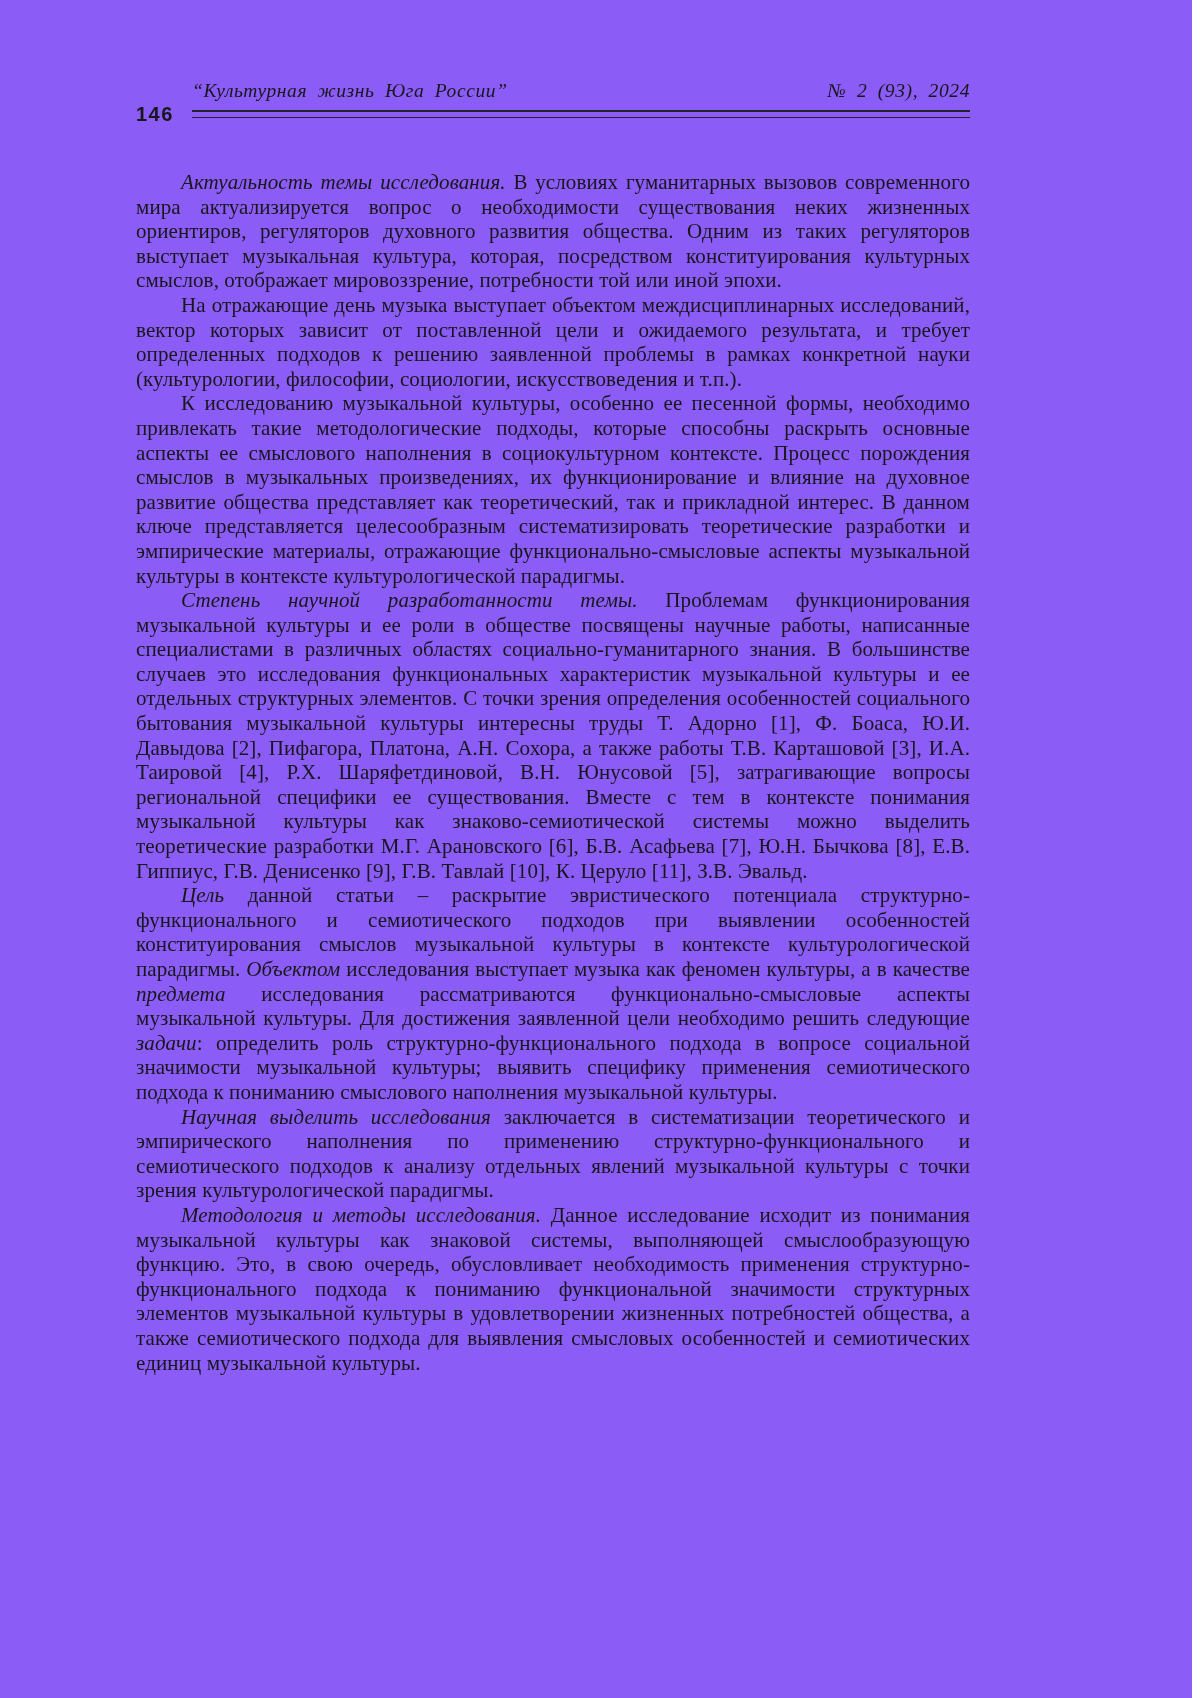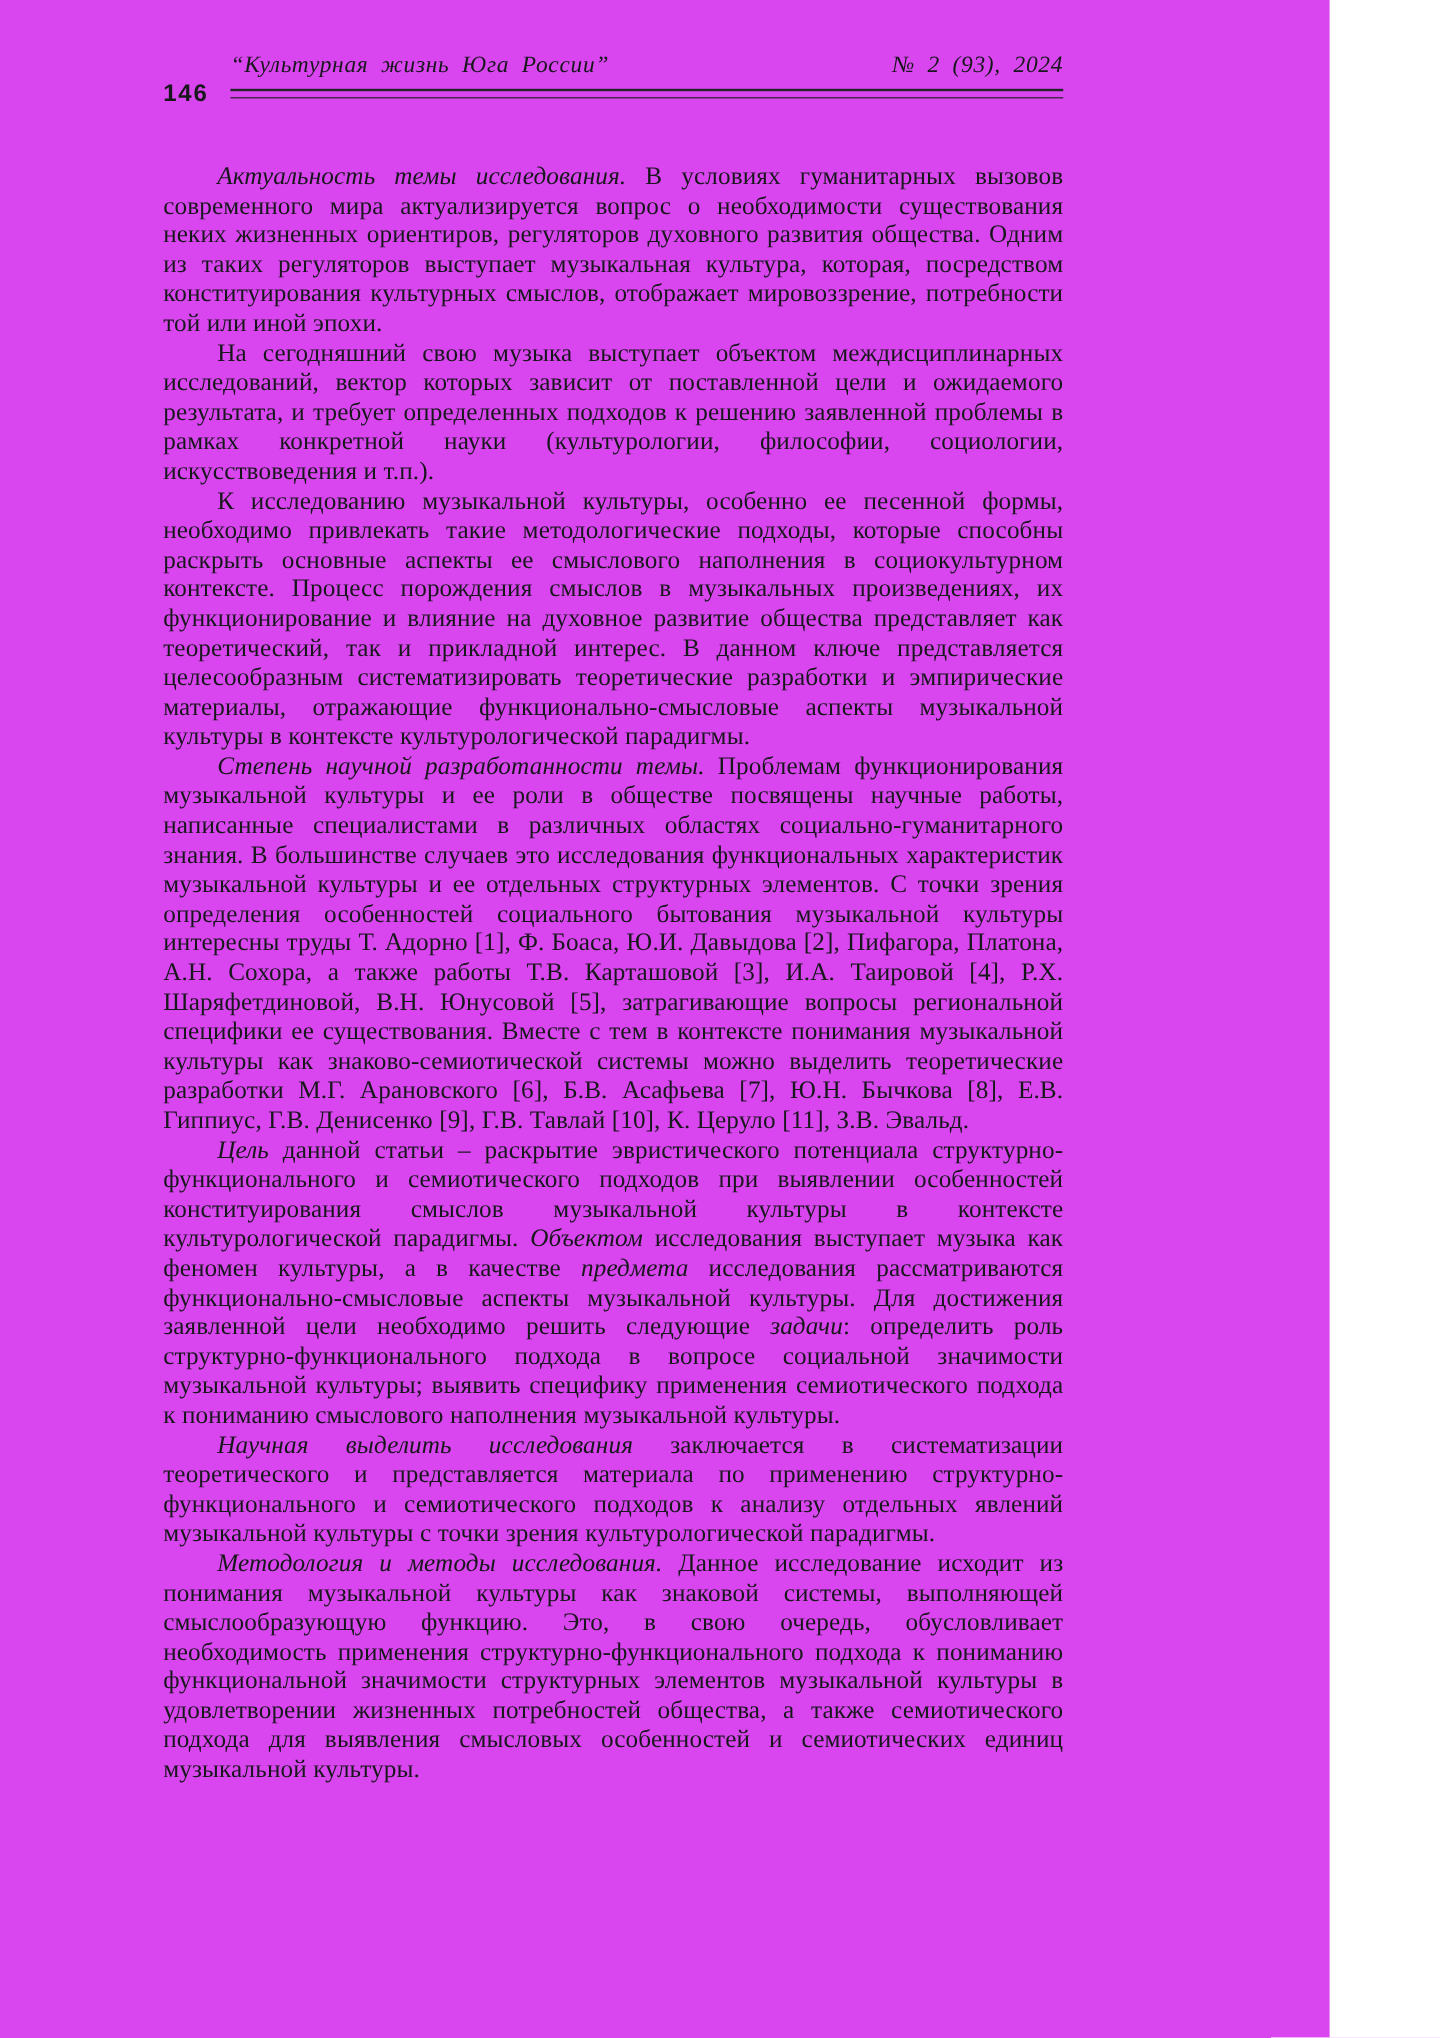--- a/index.html
+++ b/index.html
@@ -5,24 +5,24 @@
   * { margin: 0; padding: 0; box-sizing: border-box; }
   html, body { background: #ffffff; }
   body {
     width: 1200px;
     height: 1698px;
     font-family: "Liberation Serif", serif;
     color: #17171c;
     overflow: hidden;
   }
   .page {
-    width: 1108px;
+    width: 1192px;
     height: 1698px;
-    background: #d946ef;
-    padding: 44px 222px 0 136px;
+    background: #8b5cf6;
+    padding: 80px 222px 0 136px;
   }
   
   .header-text {
     display: flex;
     justify-content: space-between;
     align-items: baseline;
     padding-left: 56px;
     font-style: italic;
     font-size: 19.5px;
     letter-spacing: 0.6px;
@@ -72,21 +72,21 @@
       <span class="issue">№ 2 (93), 2024</span>
     </div>
     <div class="rule-row">
       <span class="page-number">146</span>
       <div class="double-rule"></div>
     </div>
   </div>
 
   <div class="article">
       <p class="para"><span class="italic">Актуальность темы исследования.</span><span> В условиях гуманитарных вызовов современного мира актуализируется вопрос о необходимости существования неких жизненных ориентиров, регуляторов духовного развития общества. Одним из таких регуляторов выступает музыкальная культура, которая, посредством конституирования культурных смыслов, отображает мировоззрение, потребности той или иной эпохи.</span></p>
-      <p class="para"><span>На сегодняшний свою музыка выступает объектом междисциплинарных исследований, вектор которых зависит от поставленной цели и ожидаемого результата, и требует определенных подходов к решению заявленной проблемы в рамках конкретной науки (культурологии, философии, социологии, искусствоведения и т.п.).</span></p>
+      <p class="para"><span>На отражающие день музыка выступает объектом междисциплинарных исследований, вектор которых зависит от поставленной цели и ожидаемого результата, и требует определенных подходов к решению заявленной проблемы в рамках конкретной науки (культурологии, философии, социологии, искусствоведения и т.п.).</span></p>
       <p class="para"><span>К исследованию музыкальной культуры, особенно ее песенной формы, необходимо привлекать такие методологические подходы, которые способны раскрыть основные аспекты ее смыслового наполнения в социокультурном контексте. Процесс порождения смыслов в музыкальных произведениях, их функционирование и влияние на духовное развитие общества представляет как теоретический, так и прикладной интерес. В данном ключе представляется целесообразным систематизировать теоретические разработки и эмпирические материалы, отражающие функционально-смысловые аспекты музыкальной культуры в контексте культурологической парадигмы.</span></p>
       <p class="para"><span class="italic">Степень научной разработанности темы.</span><span> Проблемам функционирования музыкальной культуры и ее роли в обществе посвящены научные работы, написанные специалистами в различных областях социально-гуманитарного знания. В большинстве случаев это исследования функциональных характеристик музыкальной культуры и ее отдельных структурных элементов. С точки зрения определения особенностей социального бытования музыкальной культуры интересны труды Т. Адорно [1], Ф. Боаса, Ю.И. Давыдова [2], Пифагора, Платона, А.Н. Сохора, а также работы Т.В. Карташовой [3], И.А. Таировой [4], Р.Х. Шаряфетдиновой, В.Н. Юнусовой [5], затрагивающие вопросы региональной специфики ее существования. Вместе с тем в контексте понимания музыкальной культуры как знаково-семиотической системы можно выделить теоретические разработки М.Г. Арановского [6], Б.В. Асафьева [7], Ю.Н. Бычкова [8], Е.В. Гиппиус, Г.В. Денисенко [9], Г.В. Тавлай [10], К. Церуло [11], З.В. Эвальд.</span></p>
       <p class="para"><span class="italic">Цель</span><span> данной статьи – раскрытие эвристического потенциала структурно-функционального и семиотического подходов при выявлении особенностей конституирования смыслов музыкальной культуры в контексте культурологической парадигмы. </span><span class="italic">Объектом</span><span> исследования выступает музыка как феномен культуры, а в качестве </span><span class="italic">предмета</span><span> исследования рассматриваются функционально-смысловые аспекты музыкальной культуры. Для достижения заявленной цели необходимо решить следующие </span><span class="italic">задачи</span><span>: определить роль структурно-функционального подхода в вопросе социальной значимости музыкальной культуры; выявить специфику применения семиотического подхода к пониманию смыслового наполнения музыкальной культуры.</span></p>
-      <p class="para"><span class="italic">Научная выделить исследования</span><span> заключается в систематизации теоретического и представляется материала по применению структурно-функционального и семиотического подходов к анализу отдельных явлений музыкальной культуры с точки зрения культурологической парадигмы.</span></p>
+      <p class="para"><span class="italic">Научная выделить исследования</span><span> заключается в систематизации теоретического и эмпирического наполнения по применению структурно-функционального и семиотического подходов к анализу отдельных явлений музыкальной культуры с точки зрения культурологической парадигмы.</span></p>
       <p class="para"><span class="italic">Методология и методы исследования.</span><span> Данное исследование исходит из понимания музыкальной культуры как знаковой системы, выполняющей смыслообразующую функцию. Это, в свою очередь, обусловливает необходимость применения структурно-функционального подхода к пониманию функциональной значимости структурных элементов музыкальной культуры в удовлетворении жизненных потребностей общества, а также семиотического подхода для выявления смысловых особенностей и семиотических единиц музыкальной культуры.</span></p>
     </div>
 
 </div>
 
 </body></html>

